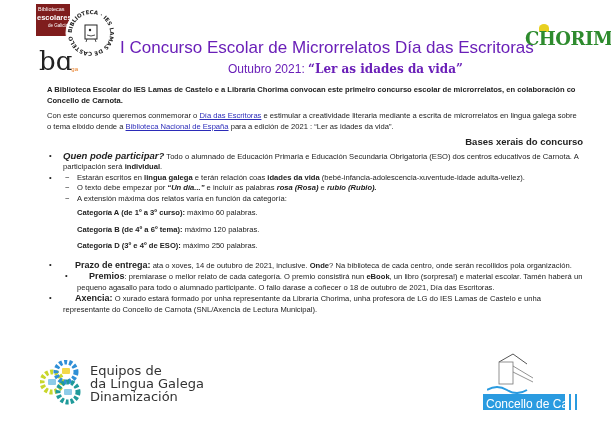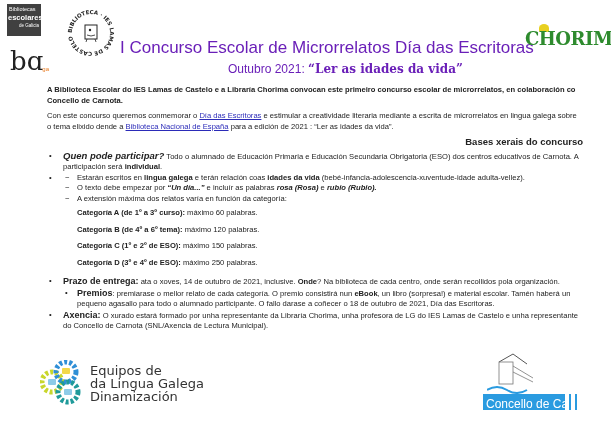--- a/index.html
+++ b/index.html
@@ -1,20 +1,20 @@
 <!DOCTYPE html>
 <html><head>
 <meta charset="utf-8">
 <style>
   html, body { margin:0; padding:0; background:#ffffff; }
   body { width:611px; height:432px; position:relative; overflow:hidden; font-family:"Liberation Sans", sans-serif; color:#222; }
   .abs { position:absolute; }
 
   
-  .beg-logo { left:7px; top:4px; width:34px; height:72px; background:#404040; }
+  .beg-logo { left:36px; top:4px; width:34px; height:72px; background:#7f1d1d; }
   .beg-logo .t1 { position:absolute; left:2px; top:2px; font-size:5.5px; color:#fff; }
   .beg-logo .t2 { position:absolute; left:1px; top:9px; font-size:7.5px; color:#fff; font-weight:bold; }
   .beg-logo .t3 { position:absolute; right:2px; top:19px; font-size:4.5px; color:#fff; }
   .beg-logo .bigb { position:absolute; left:0; bottom:0; width:34px; height:40px; background:#fff; }
   .beg-logo .bigb span { position:absolute; left:3px; bottom:2px; font-size:26px; color:#222; font-family:"DejaVu Serif", serif; line-height:1; }
   .beg-logo .ga { position:absolute; right:-8px; bottom:4px; font-size:6px; color:#e87a1e; }
 
   .stamp { left:64px; top:6px; width:54px; height:54px; }
   .stamp svg { width:54px; height:54px; }
 
@@ -30,21 +30,21 @@
   .doc p { margin:0 0 5px 4px; }
   .doc a { color:#2b2bb8; text-decoration:underline; }
   .doc h3 { margin:0 0 3px 0; font-size:9.5px; font-weight:bold; color:#222;text-align:right; }
   .bullet { position:relative; padding-left:20px; }
   .bullet .dot { position:absolute; left:6px; top:0; }
   .bq { font-weight:bold; font-style:italic; font-size:9.5px; }
   .dash { position:relative; padding-left:34px; }
   .dash .d { position:absolute; left:22px; top:0; }
   .cat { padding-left:34px; margin:4px 0 6px 0; }
   .cat b { font-weight:bold; }
-  .bl { font-size:9px; font-weight:bold; }
+  .bl { font-size:9px; font-weight:bold;margin-left:12px; }
   .sub-bullet { position:relative; padding-left:34px; }
   .sub-bullet .dot { position:absolute; left:22px; top:0; }
 
   .eq-logo { left:40px; top:360px; width:170px; height:50px; }
   .eq-text { position:absolute; left:50px; top:4px; font-size:13px; line-height:13px; color:#333; font-family:"DejaVu Sans", sans-serif; }
 
   .concello { left:483px; top:350px; width:110px; height:64px; }
   .concello .bar { position:absolute; left:0; top:44px; width:82px; height:16px; background:#2a9be0; }
   .concello .bar span { position:absolute; left:3px; top:3px; font-size:12px; color:#fff; white-space:nowrap; }
   .concello .lines { position:absolute; left:86px; top:44px; width:10px; height:16px; border-left:2px solid #2a9be0; }
@@ -108,21 +108,20 @@
     <span class="d">−</span>
     <span>O texto debe empezar por </span><b><i>“Un día...”</i></b><span> e incluír as palabras </span><b><i>rosa (Rosa)</i></b><span> e </span><b><i>rubio (Rubio).</i></b>
   </div>
   <div class="dash">
     <span class="d">−</span>
     <span>A extensión máxima dos relatos varía en función da categoría:</span>
   </div>
 
   <div class="cat"><b>Categoría A (de 1º a 3º curso):</b><span> máximo 60 palabras.</span></div>
   <div class="cat"><b>Categoría B (de 4º a 6º tema):</b><span> máximo 120 palabras.</span></div>
-  <div class="cat"><b>Categoría C (1º e 2º de ESO):</b><span> máximo 150 palabras.</span></div>
   <div class="cat" style="margin-bottom:8px;"><b>Categoría D (3º e 4º de ESO):</b><span> máximo 250 palabras.</span></div>
 
   <div class="bullet">
     <span class="dot">•</span>
     <span class="bl">Prazo de entrega:</span><span> ata o xoves, 14 de outubro de 2021, inclusive. </span><b>Onde</b><span>? Na biblioteca de cada centro, onde serán recollidos pola organización.</span>
   </div>
   <div class="sub-bullet">
     <span class="dot">•</span>
     <span class="bl">Premios</span><span>: premiarase o mellor relato de cada categoría. O premio consistirá nun </span><b>eBook</b><span>, un libro (sorpresa!) e material escolar. Tamén haberá un pequeno agasallo para todo o alumnado participante. O fallo darase a coñecer o 18 de outubro de 2021, Día das Escritoras.</span>
   </div>

